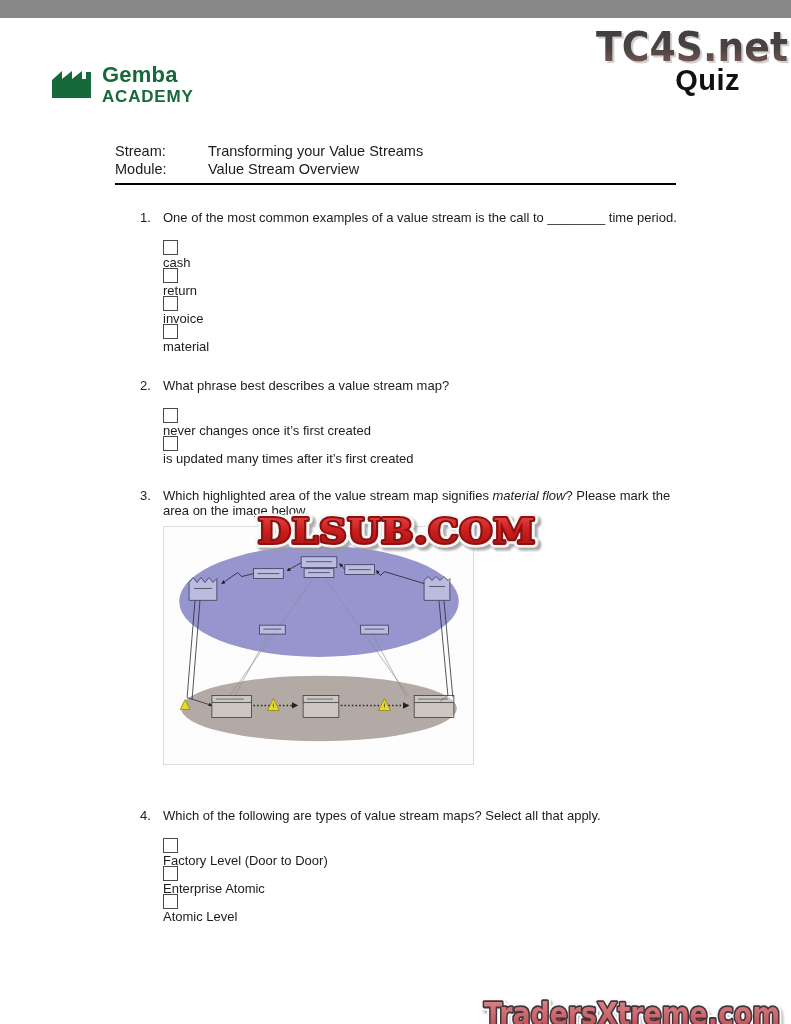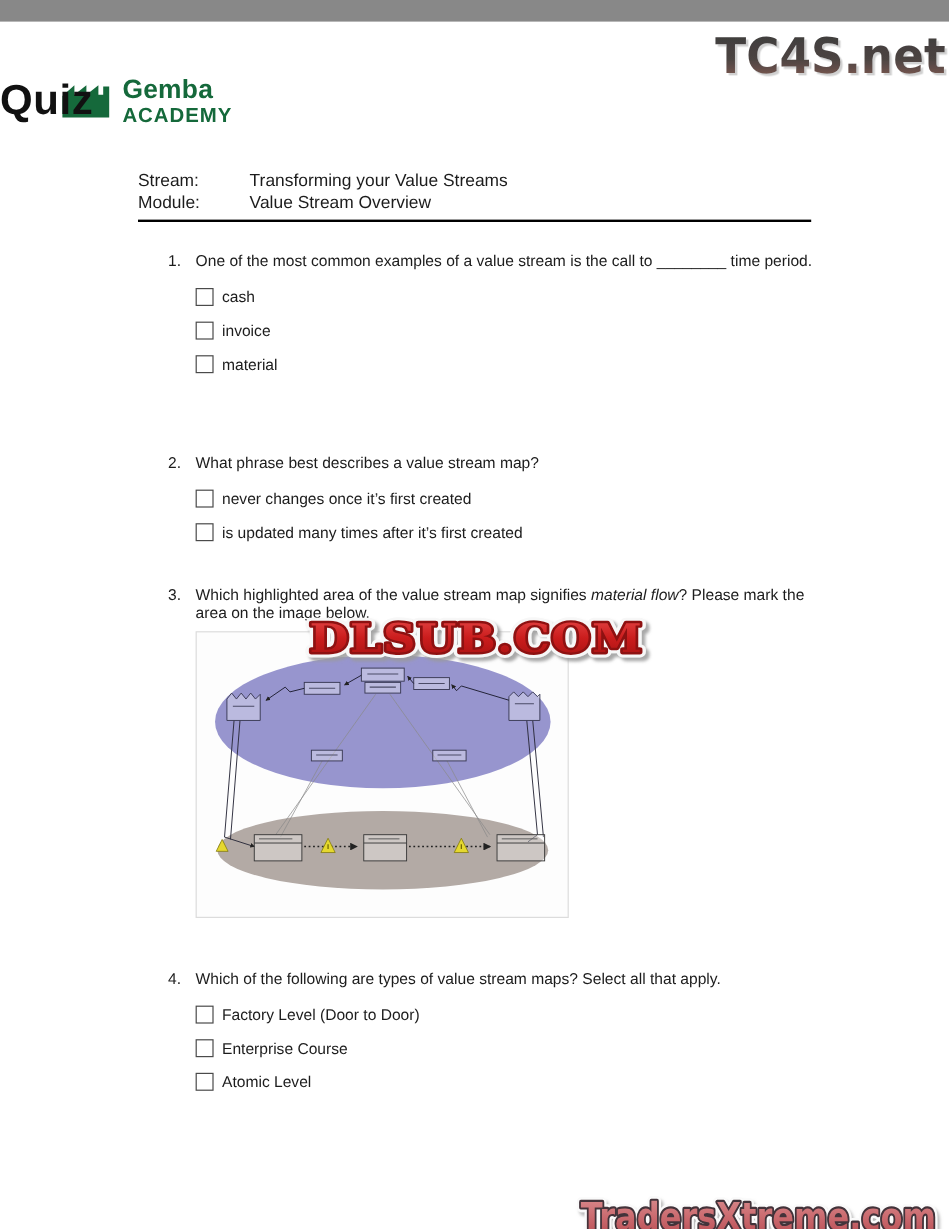--- a/index.html
+++ b/index.html
@@ -6,37 +6,37 @@
   .page{
     position:relative;width:791px;height:1024px;margin:18px auto;
     background:#ffffff;overflow:hidden;
     font-family:"Liberation Sans",sans-serif;color:#1c1c1c;
   }
   
   .logo{position:absolute;left:48px;top:44px;display:flex;align-items:center;gap:6px;}
   .logo-text{display:flex;flex-direction:column;line-height:1;}
   .logo-name{font-size:22px;font-weight:bold;color:#15693B;letter-spacing:0.2px;}
   .logo-sub{font-size:17px;font-weight:bold;color:#15693B;letter-spacing:0.8px;margin-top:2px;}
-  .title{position:absolute;top:46px;left:0;width:740px;text-align:left;
-    font-size:35px;font-weight:bold;letter-spacing:0.5px;color:#111;}
+  .title{position:absolute;top:46px;left:0;width:740px;text-align:right;
+    font-size:29px;font-weight:bold;letter-spacing:0.5px;color:#111;}
   .wm-top{position:absolute;top:2px;right:0px;}
   
   .course-block{position:absolute;left:115px;top:124px;width:561px;
     border-bottom:2px solid #000;padding-bottom:5px;font-size:14.5px;}
   .course-row{display:flex;line-height:18px;}
   .course-lbl{width:93px;flex:none;}
   
   .question{position:absolute;left:140px;width:558px;font-size:13px;line-height:15px;}
   .q1{top:192px}.q2{top:360px}.q3{top:470px}.q4{top:790px}
   .q-head{display:flex;}
   .q-num{width:23px;flex:none;}
   .q-text{flex:1;}
   .q-text em{font-style:italic;}
   .options{margin-left:23px;margin-top:15px;}
-  .option{display:flex;align-items:center;height:14px;margin-bottom:14px;}
+  .option{display:flex;height:14px;margin-bottom:14px;flex-direction:column;}
   .checkbox{width:13px;height:13px;border:1px solid #4a4a4a;background:#fff;
     display:inline-block;margin-right:7px;flex:none;}
   .opt-label{white-space:pre-wrap;}
   
   .vsm-wrap{margin-left:23px;margin-top:8px;width:311px;height:239px;
     border:1px solid #dcdcdc;background:#fdfdfd;box-sizing:border-box;}
   
   .wm-dlsub{position:absolute;left:250px;top:488px;pointer-events:none;}
   .wm-traders{position:absolute;left:475px;top:970px;pointer-events:none;}
   svg text{user-select:none;}
@@ -93,20 +93,24 @@
           <span class="q-num">1.</span>
           <span class="q-text">One of the most common examples of a value stream is the call to ________ time period.</span>
         </div>
         <div class="options">
           <div class="option">
             <span class="checkbox"></span>
             <span class="opt-label">cash</span>
           </div>
           <div class="option">
             <span class="checkbox"></span>
+            <span class="opt-label">return</span>
+          </div>
+          <div class="option">
+            <span class="checkbox"></span>
             <span class="opt-label">invoice</span>
           </div>
           <div class="option">
             <span class="checkbox"></span>
             <span class="opt-label">material</span>
           </div>
         </div>
       </div>
       <div class="question q2">
         <div class="q-head">
@@ -219,21 +223,21 @@
           <span class="q-num">4.</span>
           <span class="q-text">Which of the following are types of value stream maps? Select all that apply.</span>
         </div>
         <div class="options">
           <div class="option">
             <span class="checkbox"></span>
             <span class="opt-label">Factory Level (Door to Door)</span>
           </div>
           <div class="option">
             <span class="checkbox"></span>
-            <span class="opt-label">Enterprise Course</span>
+            <span class="opt-label">Enterprise Atomic</span>
           </div>
           <div class="option">
             <span class="checkbox"></span>
             <span class="opt-label">Atomic Level</span>
           </div>
         </div>
       </div>
     </div>
 
   <div class="wm-dlsub">

